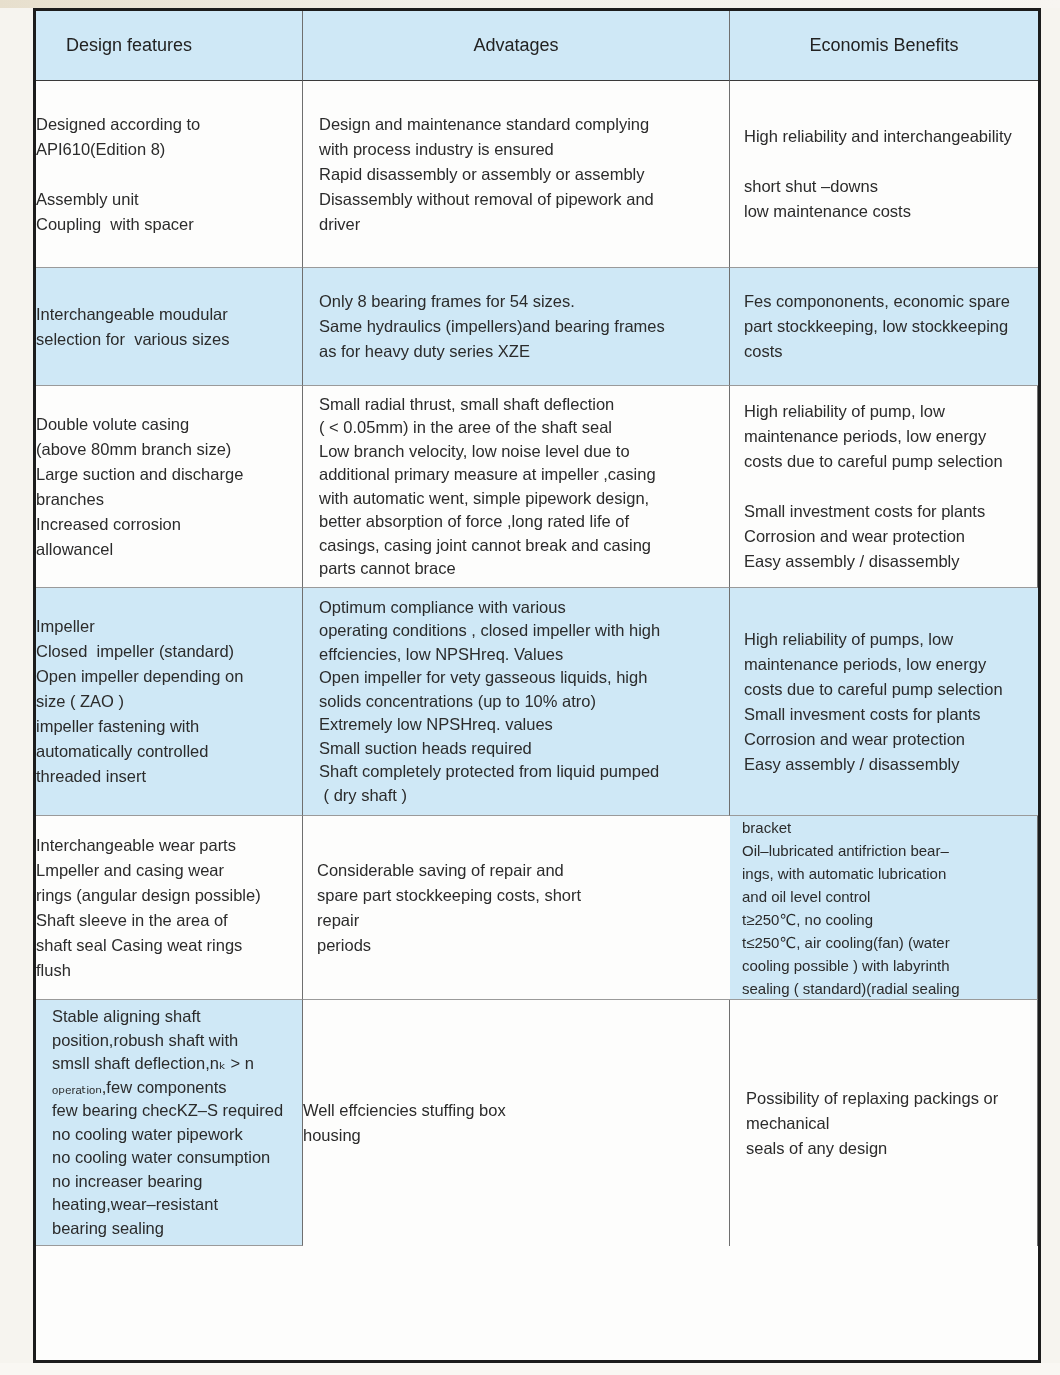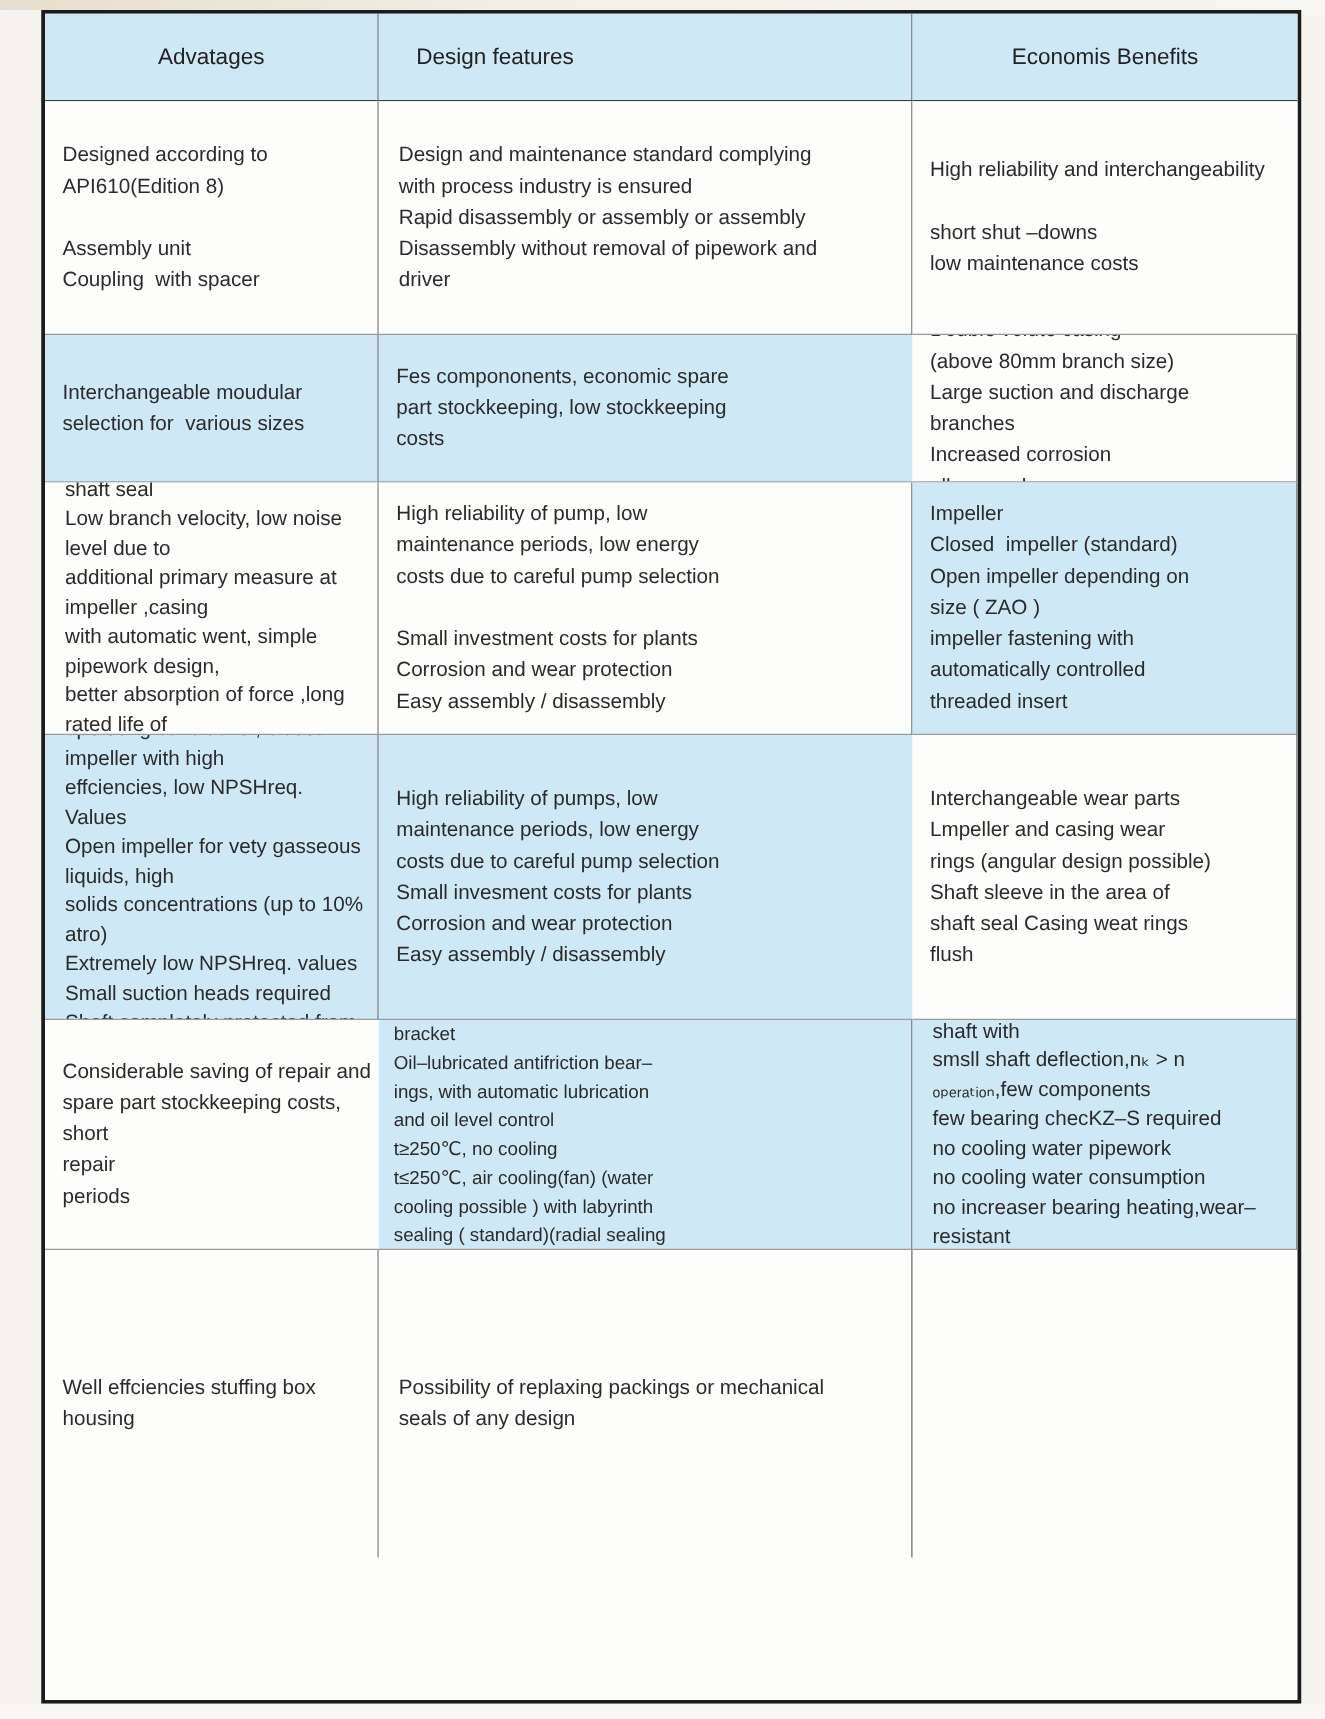--- a/index.html
+++ b/index.html
@@ -55,38 +55,38 @@
     font-size:18px;
     border-bottom:1.5px solid #3a3a3a;
     color:#222;
   }
   .header-cell.center{align-items:center;}
   .header-cell.left{padding-left:30px;}
   .cell-text{
     white-space:pre-wrap;
     word-break:keep-all;
   }
-  .col-feat{padding-left:14px;padding-right:4px;}
+  .col-feat{padding-right:4px;}
   .col-adv{padding-left:16px;padding-right:6px;}
   .col-ben{padding-left:14px;padding-right:4px;}
   .dense{font-size:15px;line-height:23px;padding-left:12px;}
   .semi-dense{line-height:23.5px;}
 </style>
 </head>
 <body>
 
 <div class="top-strip"></div>
 
 <div class="doc-table">
 
+  <div class="cell blue header-cell left">
+    <span class="cell-text">Design features</span>
+  </div>
   <div class="cell blue header-cell center">
     <span class="cell-text">Advatages</span>
-  </div>
-  <div class="cell blue header-cell left">
-    <span class="cell-text">Design features</span>
   </div>
   <div class="cell blue header-cell center last-col">
     <span class="cell-text">Economis Benefits</span>
   </div>
 
   <div class="cell white col-feat">
     <span class="cell-text">Designed according to
 API610(Edition 8)
 
 Assembly unit
@@ -102,20 +102,25 @@
   <div class="cell white col-ben last-col">
     <span class="cell-text">High reliability and interchangeability
 
 short shut –downs
 low maintenance costs</span>
   </div>
 
   <div class="cell blue col-feat">
     <span class="cell-text">Interchangeable moudular
 selection for  various sizes</span>
+  </div>
+  <div class="cell blue col-adv">
+    <span class="cell-text">Only 8 bearing frames for 54 sizes.
+Same hydraulics (impellers)and bearing frames
+as for heavy duty series XZE</span>
   </div>
   <div class="cell blue col-ben last-col">
     <span class="cell-text">Fes compononents, economic spare
 part stockkeeping, low stockkeeping
 costs</span>
   </div>
 
   <div class="cell white col-feat">
     <span class="cell-text">Double volute casing
 (above 80mm branch size)

